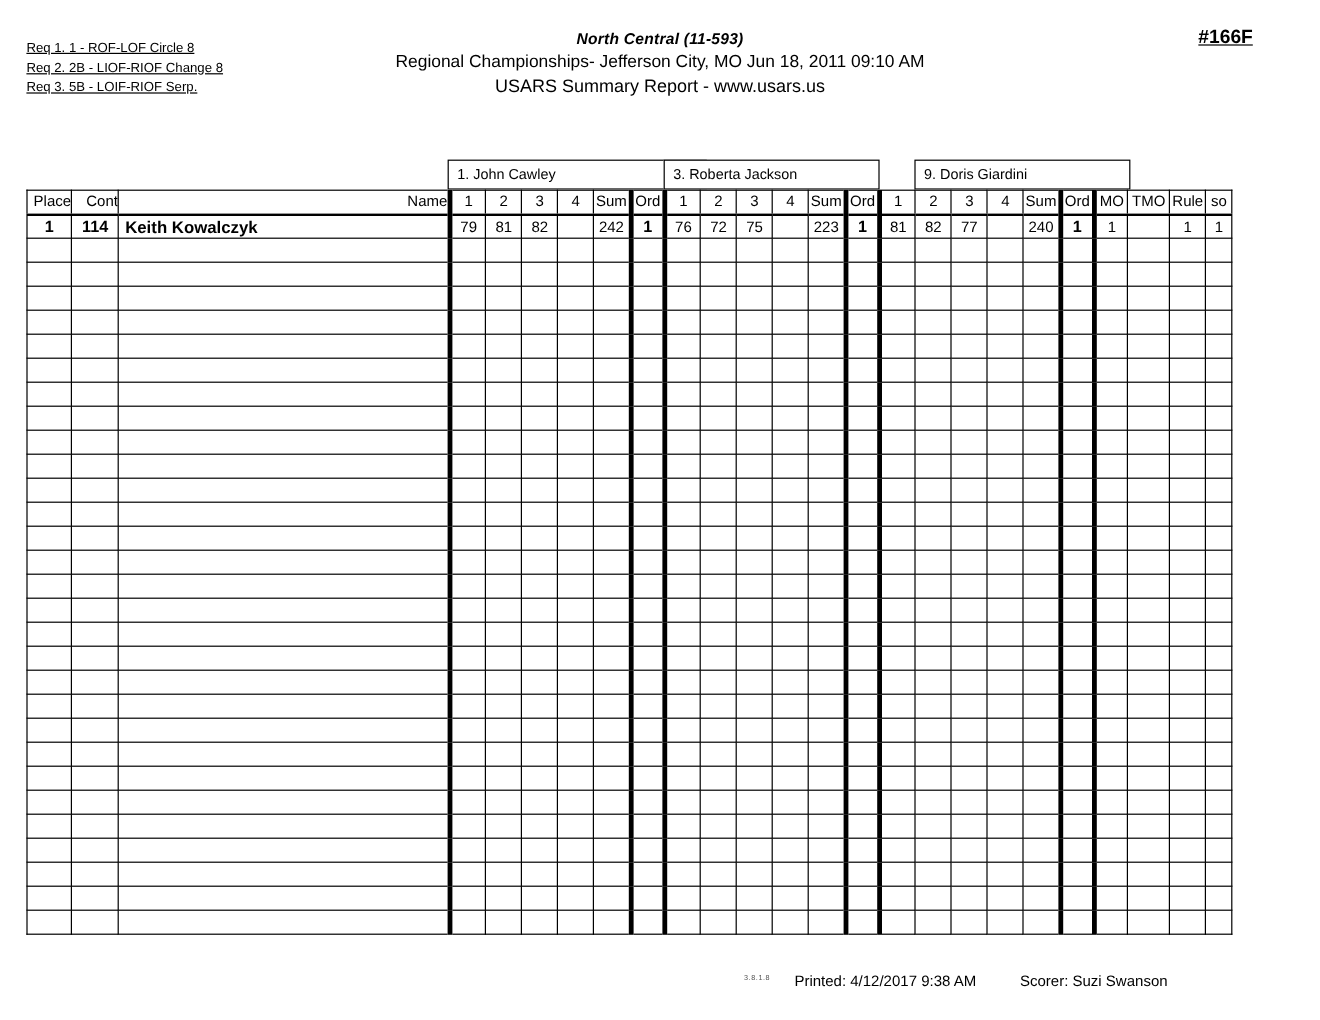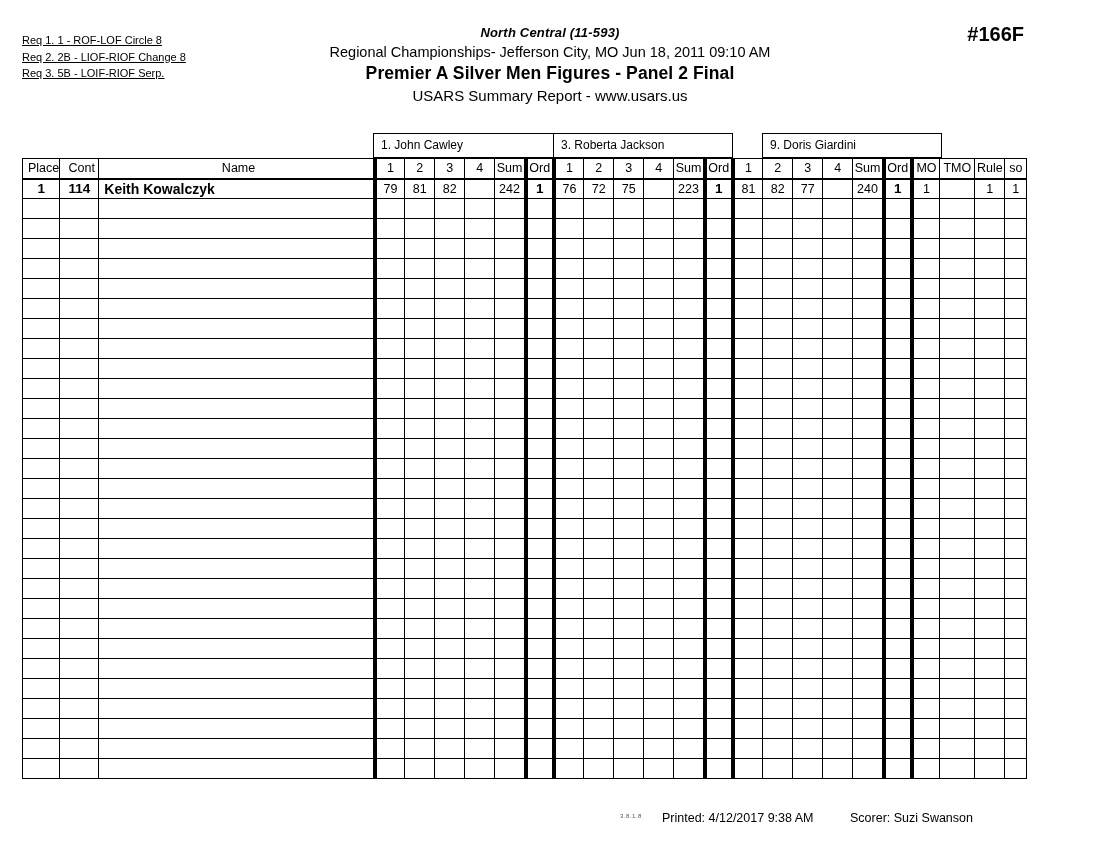--- a/index.html
+++ b/index.html
@@ -56,24 +56,25 @@
   }
   #event-report {
     font-size: 15px;
     font-weight: normal;
     line-height: 21px;
   }
 
   
   #sheet-number {
     position: absolute;
-    right: 76px;
+    right: 56px;
     top: 23px;
-    font-size: 20px;
+    font-size: 16px;
     font-weight: bold;
+    text-decoration: underline;
   }
 
   
   .judge-box {
     position: absolute;
     top: 133px;
     height: 25px;
     box-sizing: border-box;
     border: 1.6px solid #000;
     background: #fff;
@@ -105,21 +106,21 @@
     white-space: nowrap;
   }
   
   #grid thead td {
     height: 20px;
     font-size: 12.5px;
     text-align: center;
     vertical-align: middle;
   }
   #grid thead td.left-lbl {
-    text-align: center;
+    text-align: right;
     padding-left: 5px;
   }
   
   #grid tbody td {
     text-align: center;
     vertical-align: middle;
     height: 20px;
   }
   #grid tbody td.left-lbl {
     text-align: left;
@@ -190,21 +191,20 @@
 
 <div id="req-block">
   <span class="req-line">Req  1.  1 - ROF-LOF Circle 8</span>
   <span class="req-line">Req  2.  2B - LIOF-RIOF Change 8</span>
   <span class="req-line">Req  3.  5B - LOIF-RIOF Serp.</span>
 </div>
 
 <div id="title-block">
   <div id="event-title">North Central (11-593)</div>
   <div id="event-sub">Regional Championships- Jefferson City, MO  Jun 18, 2011  09:10 AM</div>
-  <div id="event-division">Premier A Silver Men Figures - Panel 2 Final</div>
   <div id="event-report">USARS Summary Report - www.usars.us</div>
 </div>
 
 <div id="sheet-number">#166F</div>
 
 <div class="judge-box" id="judge-box-1" style="left:373px; width:216px;">1.  John Cawley</div>
 <div class="judge-box" id="judge-box-2" style="left:553px; width:180px;">3.  Roberta Jackson</div>
 <div class="judge-box" id="judge-box-3" style="left:733px; width:180px;margin-left:29px;">9.  Doris Giardini</div>
 
 <table id="grid">

